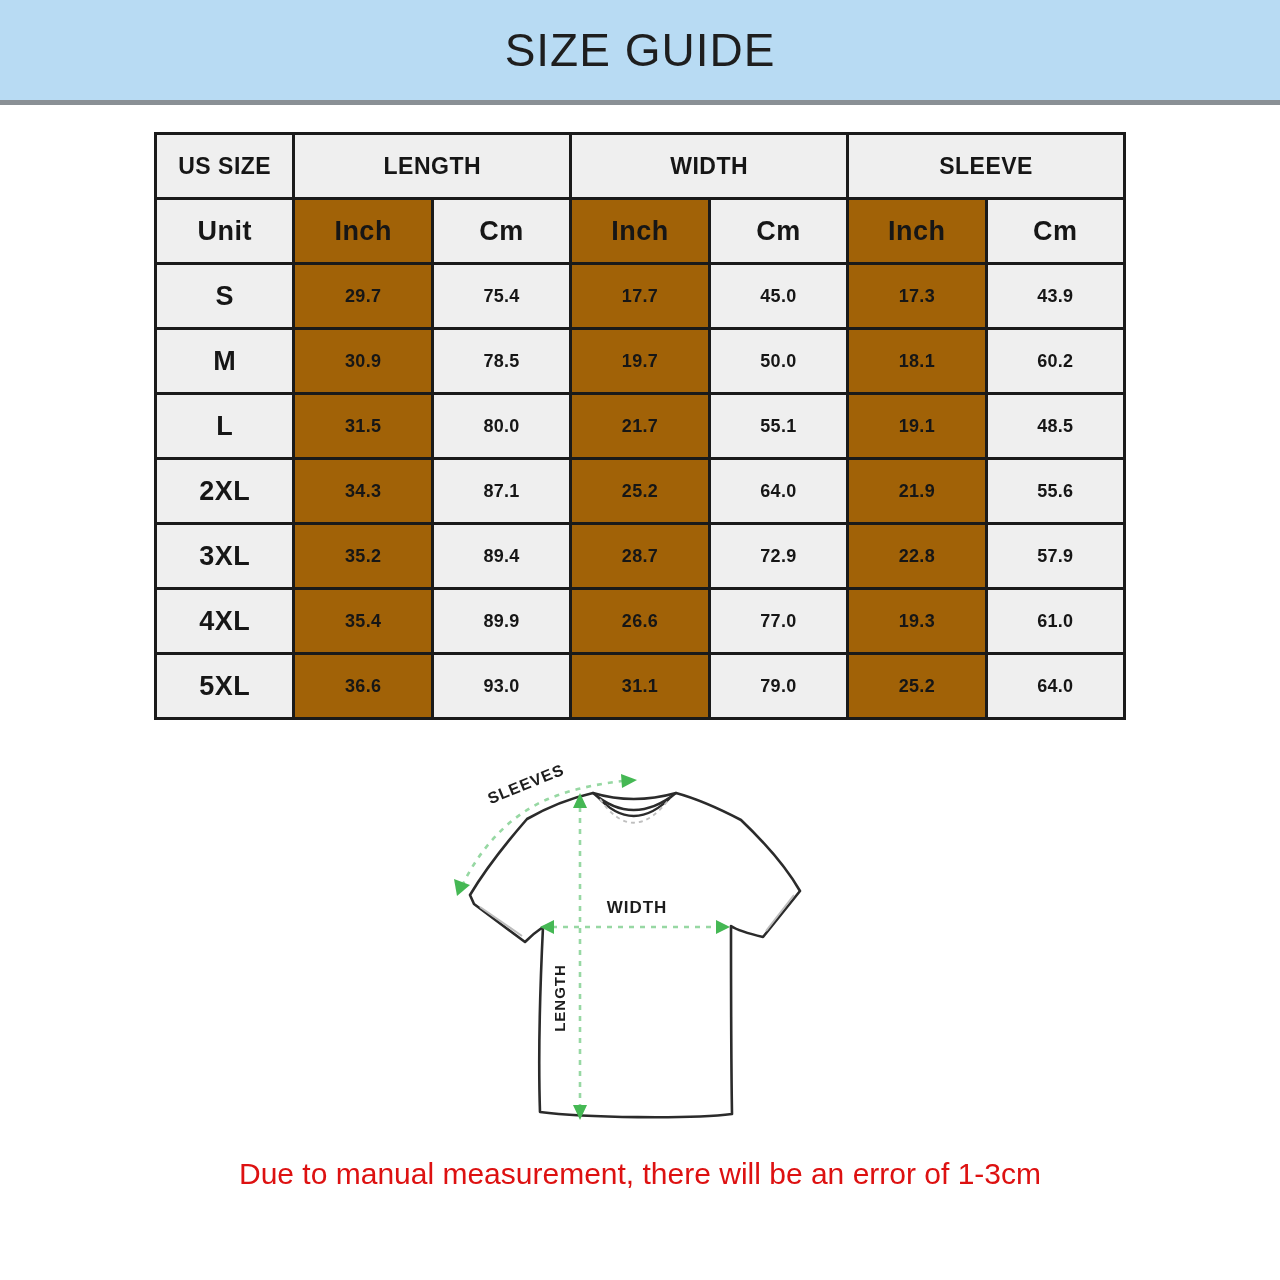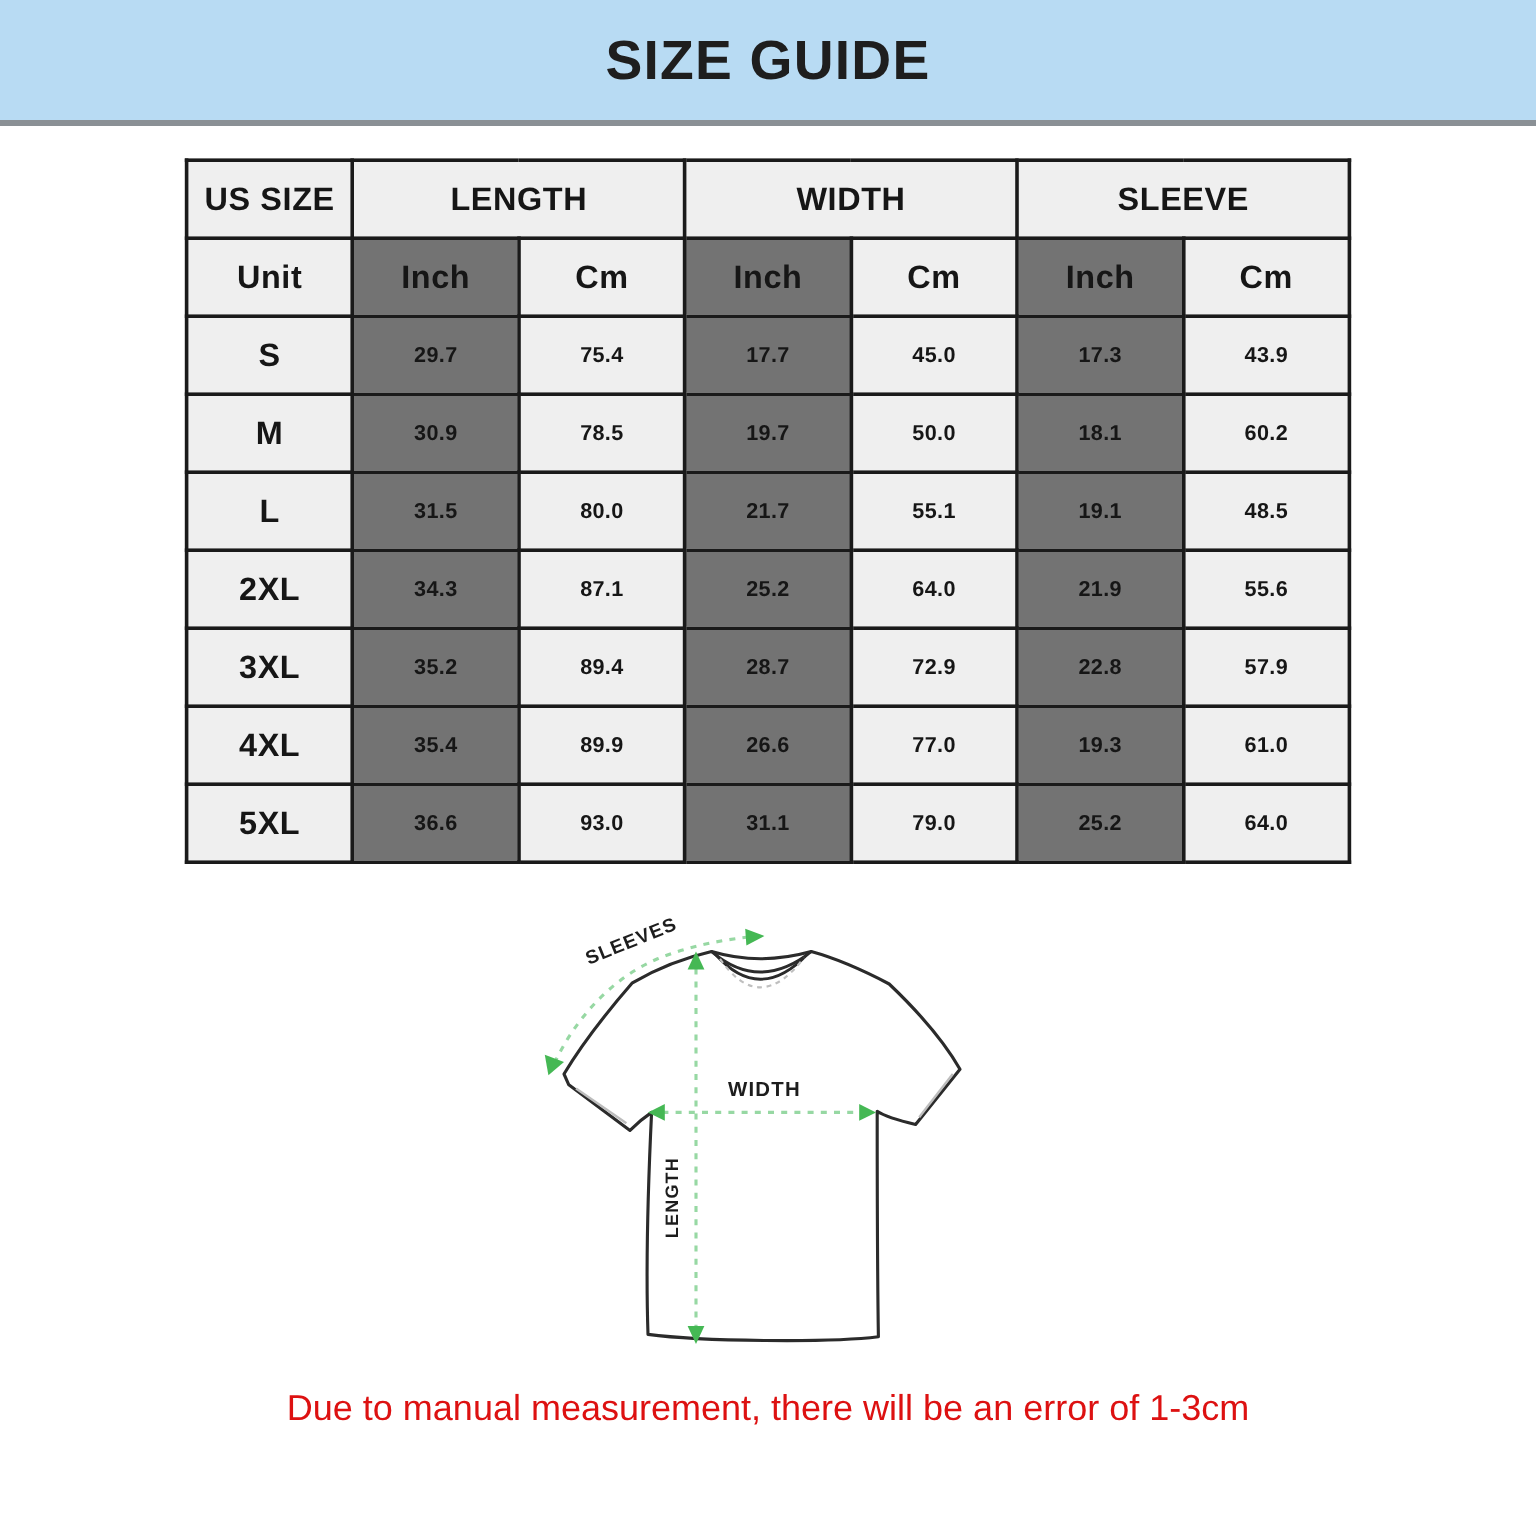--- a/index.html
+++ b/index.html
@@ -7,38 +7,38 @@
     width:1280px;height:1280px;overflow:hidden;background:#ffffff;
     font-family:"Liberation Sans","DejaVu Sans",sans-serif;
     -webkit-font-smoothing:antialiased;
   }
   
   .banner{
     height:100px;background:#b8dbf3;
     display:flex;align-items:center;justify-content:center;
   }
   .banner-title{
-    font-size:46px;font-weight:bold;color:#1e1e1e;letter-spacing:1px;text-align:right;
+    font-size:46px;font-weight:normal;color:#1e1e1e;letter-spacing:1px;text-align:right;
   }
   .banner-divider{height:5px;background:#8a9095;}
   
   .table-wrap{width:972px;margin:27px auto 0;}
   table.size-table{
     width:972px;border-collapse:collapse;table-layout:fixed;
     background:#ffffff;
   }
   table.size-table td,table.size-table th{
     border:3px solid #1a1a1a;height:60px;text-align:center;vertical-align:middle;
     color:#161616;overflow:hidden;
   }
-  table.size-table th{font-size:27px;font-weight:bold;letter-spacing:.5px;}
+  table.size-table th{font-size:23px;font-weight:bold;letter-spacing:.5px;}
   td.unit-cell,td.size-cell{font-size:27px;font-weight:bold;letter-spacing:.5px;}
   td.val-cell{font-size:18px;font-weight:bold;letter-spacing:.3px;}
   .bg-g{background:#efefef;}
-  .bg-w{background:#737373;}
+  .bg-w{background:#a16207;}
   
   .diagram-wrap{width:480px;margin:23px auto 0;}
   .diagram-wrap svg{display:block;}
   .shirt-outline{fill:#ffffff;stroke:#2b2b2b;stroke-width:2.6;stroke-linejoin:round;}
   .collar-line{fill:none;stroke:#2b2b2b;stroke-width:2.4;stroke-linecap:round;}
   .collar-dash{fill:none;stroke:#bfbfbf;stroke-width:1.8;stroke-dasharray:4 4;}
   .cuff-line{fill:none;stroke:#bdbdbd;stroke-width:2;}
   .meas-dash{fill:none;stroke:#97d8a3;stroke-width:2.6;stroke-dasharray:5 6;}
   .meas-arrow{fill:#45b854;stroke:none;}
   .meas-label{fill:#1d1d1d;font-family:"Liberation Sans","DejaVu Sans",sans-serif;

